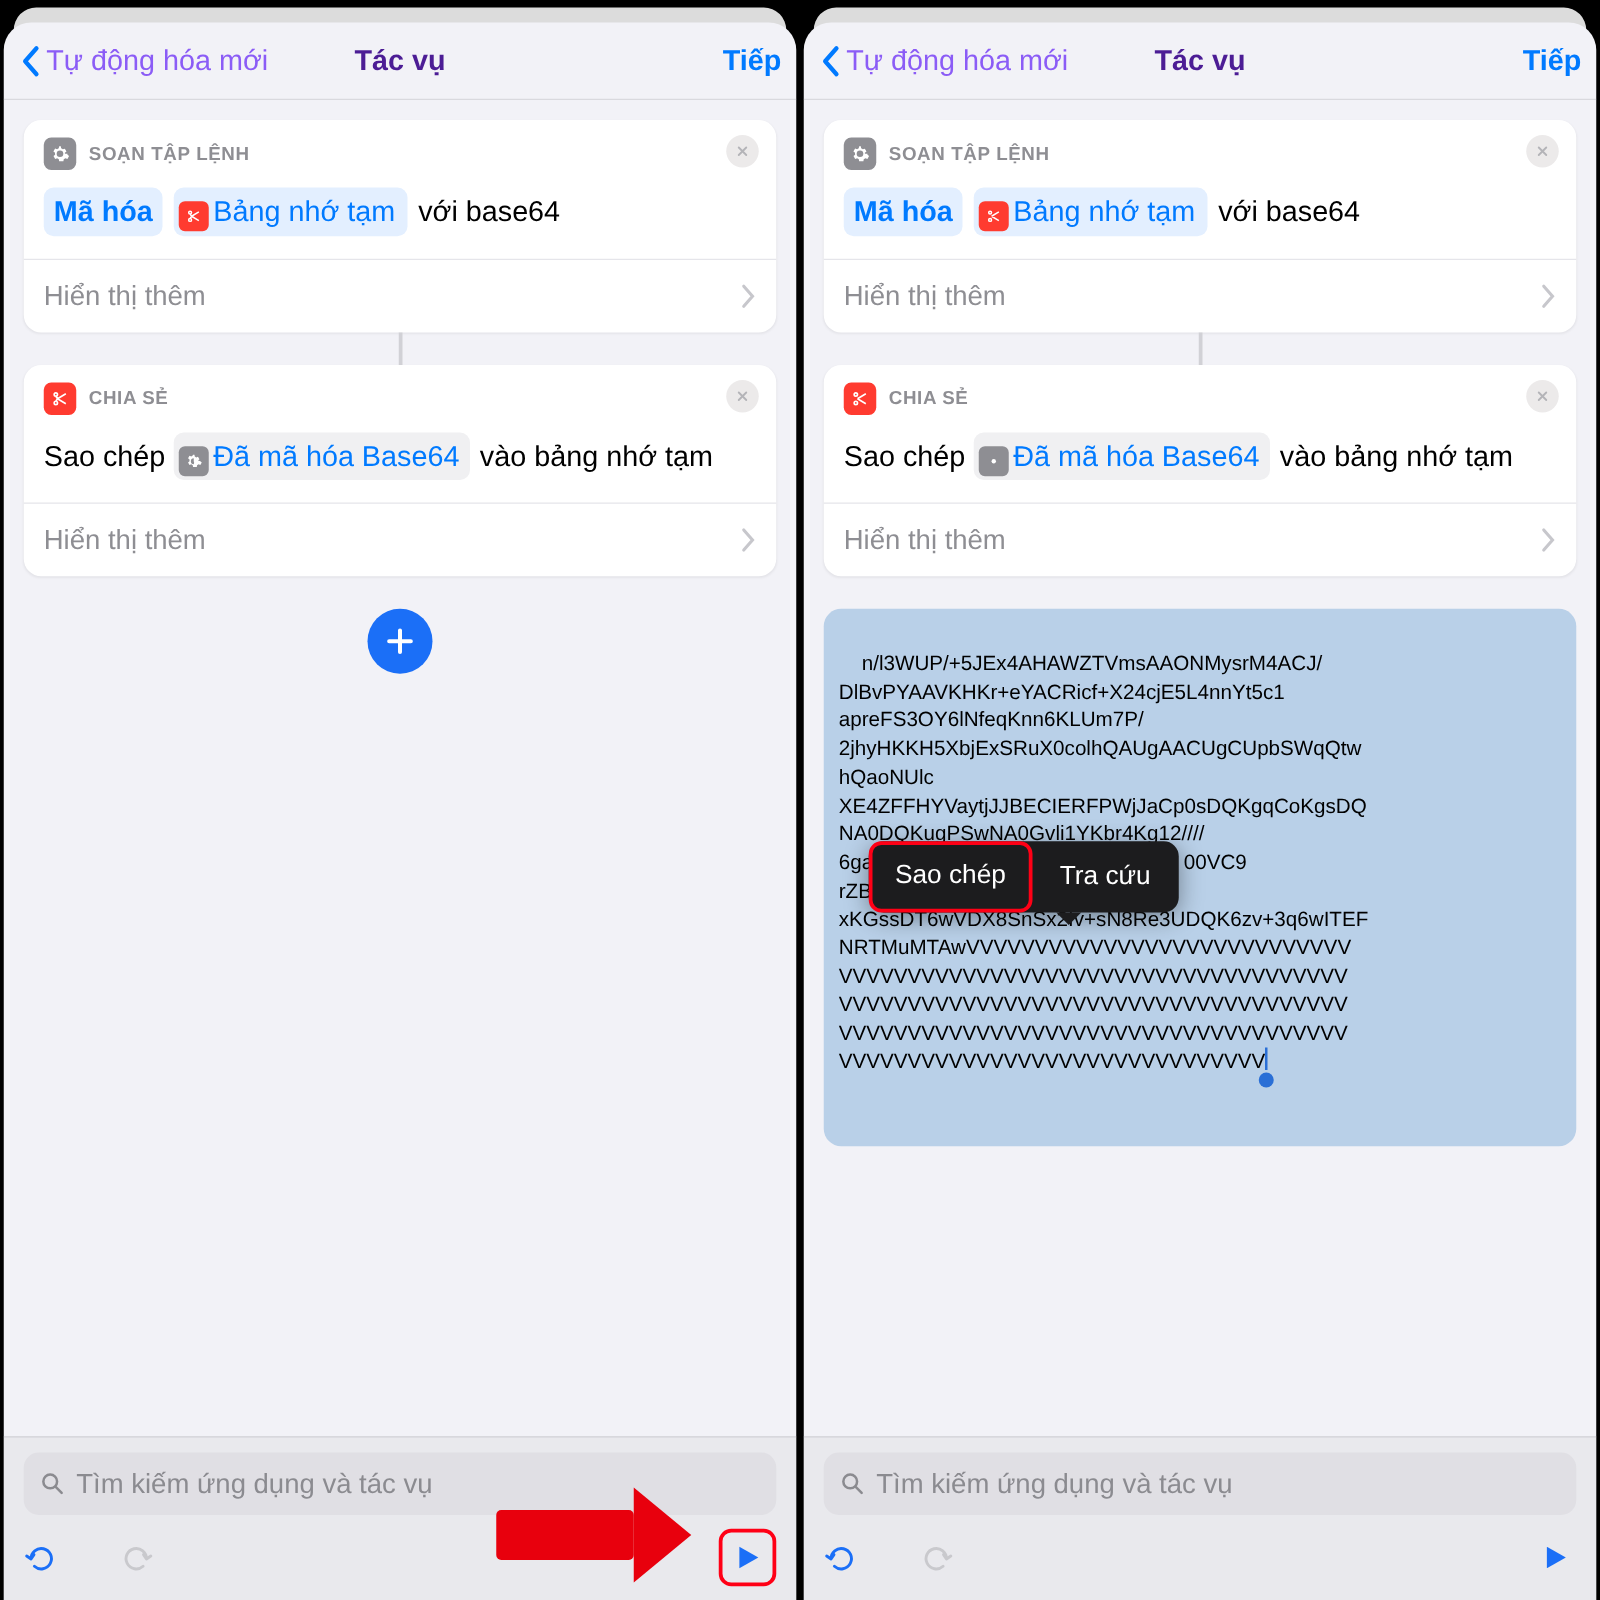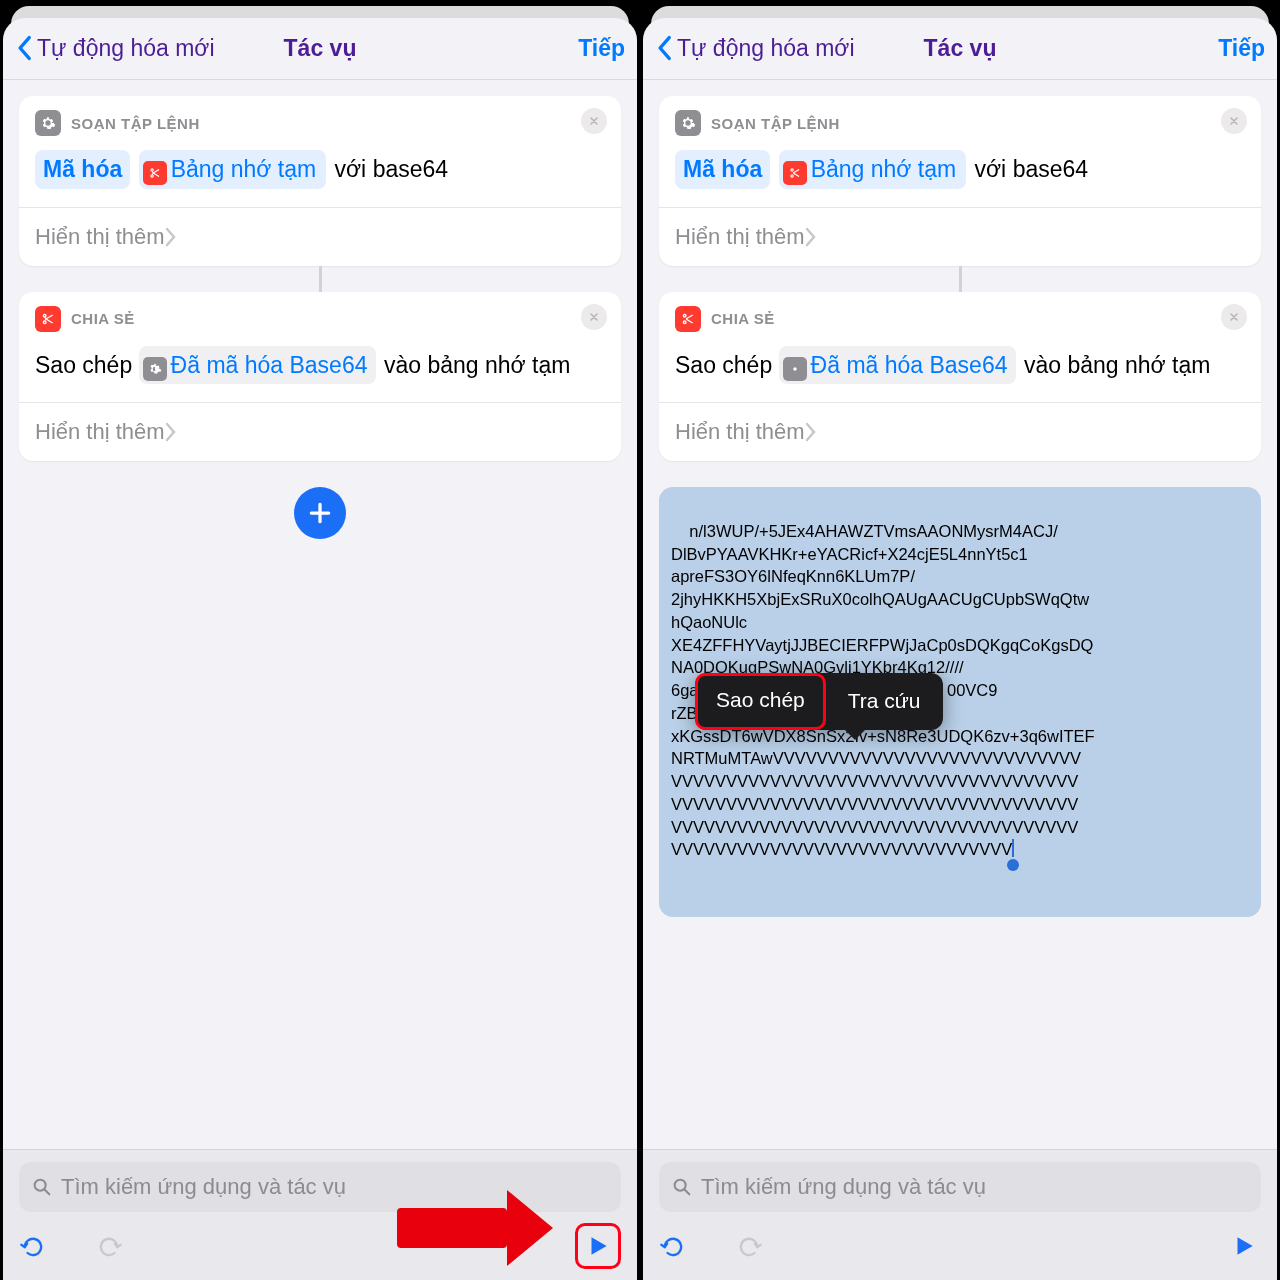--- a/index.html
+++ b/index.html
@@ -1,21 +1,21 @@
 <!DOCTYPE html>
 <html><head>
 <meta charset="utf-8">
 <style>
  *{box-sizing:border-box;margin:0;padding:0;-webkit-font-smoothing:antialiased}
  body{font-family:-apple-system,BlinkMacSystemFont,'Helvetica Neue',sans-serif;background:#000;width:1280px;height:1280px;display:flex;overflow:hidden}
  .panel{flex:1;height:100%;background:#000;margin:0 3px;position:relative;display:flex;flex-direction:column}
  .sheet{flex:1;background:#f2f2f7;border-radius:22px 22px 0 0;margin-top:18px;display:flex;flex-direction:column;overflow:hidden;position:relative}
  .behind{position:absolute;top:6px;left:8px;right:8px;height:40px;background:#dcdcdc;border-radius:18px 18px 0 0}
  .nav{height:62px;display:flex;align-items:center;justify-content:space-between;padding:0 12px;border-bottom:1px solid #d9d9de}
- .back{display:flex;align-items:flex-start;color:#4c1d95;font-size:23px}
+ .back{display:flex;align-items:flex-end;color:#8b5cf6;font-size:23px}
  .back svg{width:18px;height:26px;margin-right:4px}
  .title{font-weight:700;font-size:23px;color:#4c1d95;position:absolute;left:50%;transform:translateX(-50%)}
  .next{color:#007aff;font-size:23px;font-weight:600}
  .content{flex:1;overflow:hidden;padding:16px 16px 0;display:flex;flex-direction:column}
  .card{background:#fff;border-radius:14px;box-shadow:0 1px 2px rgba(0,0,0,.06);margin-bottom:0}
  .cheader{display:flex;align-items:center;padding:14px 16px 6px;position:relative;font-size:15px;letter-spacing:.5px;color:#8e8e93;font-weight:700}
  .hicon{width:26px;height:26px;border-radius:6px;display:flex;align-items:center;justify-content:center;margin-right:10px}
  .hicon.grey{background:#8e8e93}
  .hicon.red{background:#ff3b30}
  .hicon svg{width:16px;height:16px;fill:#fff}
@@ -23,21 +23,21 @@
  .clear svg{width:12px;height:12px;fill:#b4b4b8}
  .cbody{padding:6px 16px 16px;font-size:23px;line-height:1.5;color:#000}
  .token{display:inline-block;padding:2px 8px;border-radius:8px;margin:2px 2px 2px 0}
  .tblue{background:#e3efff;color:#007aff;font-weight:700}
  .tclip{background:#e3efff;color:#007aff;font-weight:500;padding:2px 10px 2px 4px}
  .tclip .mini{display:inline-flex;width:24px;height:24px;background:#ff3b30;border-radius:5px;vertical-align:-3px;margin-right:4px;align-items:center;justify-content:center}
  .tclip .mini svg{width:14px;height:14px;fill:#fff}
  .tvar{background:#f0f0f2;color:#007aff;font-weight:400;padding:2px 8px 2px 4px}
  .tvar .mini{display:inline-flex;width:24px;height:24px;background:#8e8e93;border-radius:5px;vertical-align:-3px;margin-right:4px;align-items:center;justify-content:center}
  .tvar .mini svg{width:14px;height:14px;fill:#fff}
- .more{border-top:1px solid #e5e5ea;padding:16px;display:flex;align-items:center;color:#8e8e93;font-size:22px}
+ .more{border-top:1px solid #e5e5ea;padding:16px;display:flex;justify-content:space-between;align-items:center;color:#8e8e93;font-size:22px}
  .more svg{width:12px;height:20px;fill:#c7c7cc}
  .connector{width:3px;height:26px;background:#d1d1d6;margin:0 auto}
  .addbtn{width:52px;height:52px;border-radius:26px;background:#1b6ff7;margin:26px auto 0;display:flex;align-items:center;justify-content:center}
  .addbtn svg{width:26px;height:26px;fill:#fff}
  .output{background:#b9d0e8;border-radius:14px;padding:10px 12px;font-family:Liberation Sans, sans-serif;font-size:16.5px;line-height:1.38;color:#000;word-break:break-all;margin-top:26px;position:relative;white-space:pre-wrap}
  .popover{position:absolute;background:#1c1c1e;border-radius:12px;display:flex;color:#fff;font-size:21px;box-shadow:0 4px 20px rgba(0,0,0,.4)}
  .popover::after{content:'';position:absolute;top:100%;left:150px;border:10px solid transparent;border-top-color:#1c1c1e}
  .pitem{padding:14px 22px;border-right:1px solid #48484a}
  .pitem:last-child{border-right:none}
  .hl{border:3px solid #ff0016;border-radius:10px;padding:10px 18px!important}

